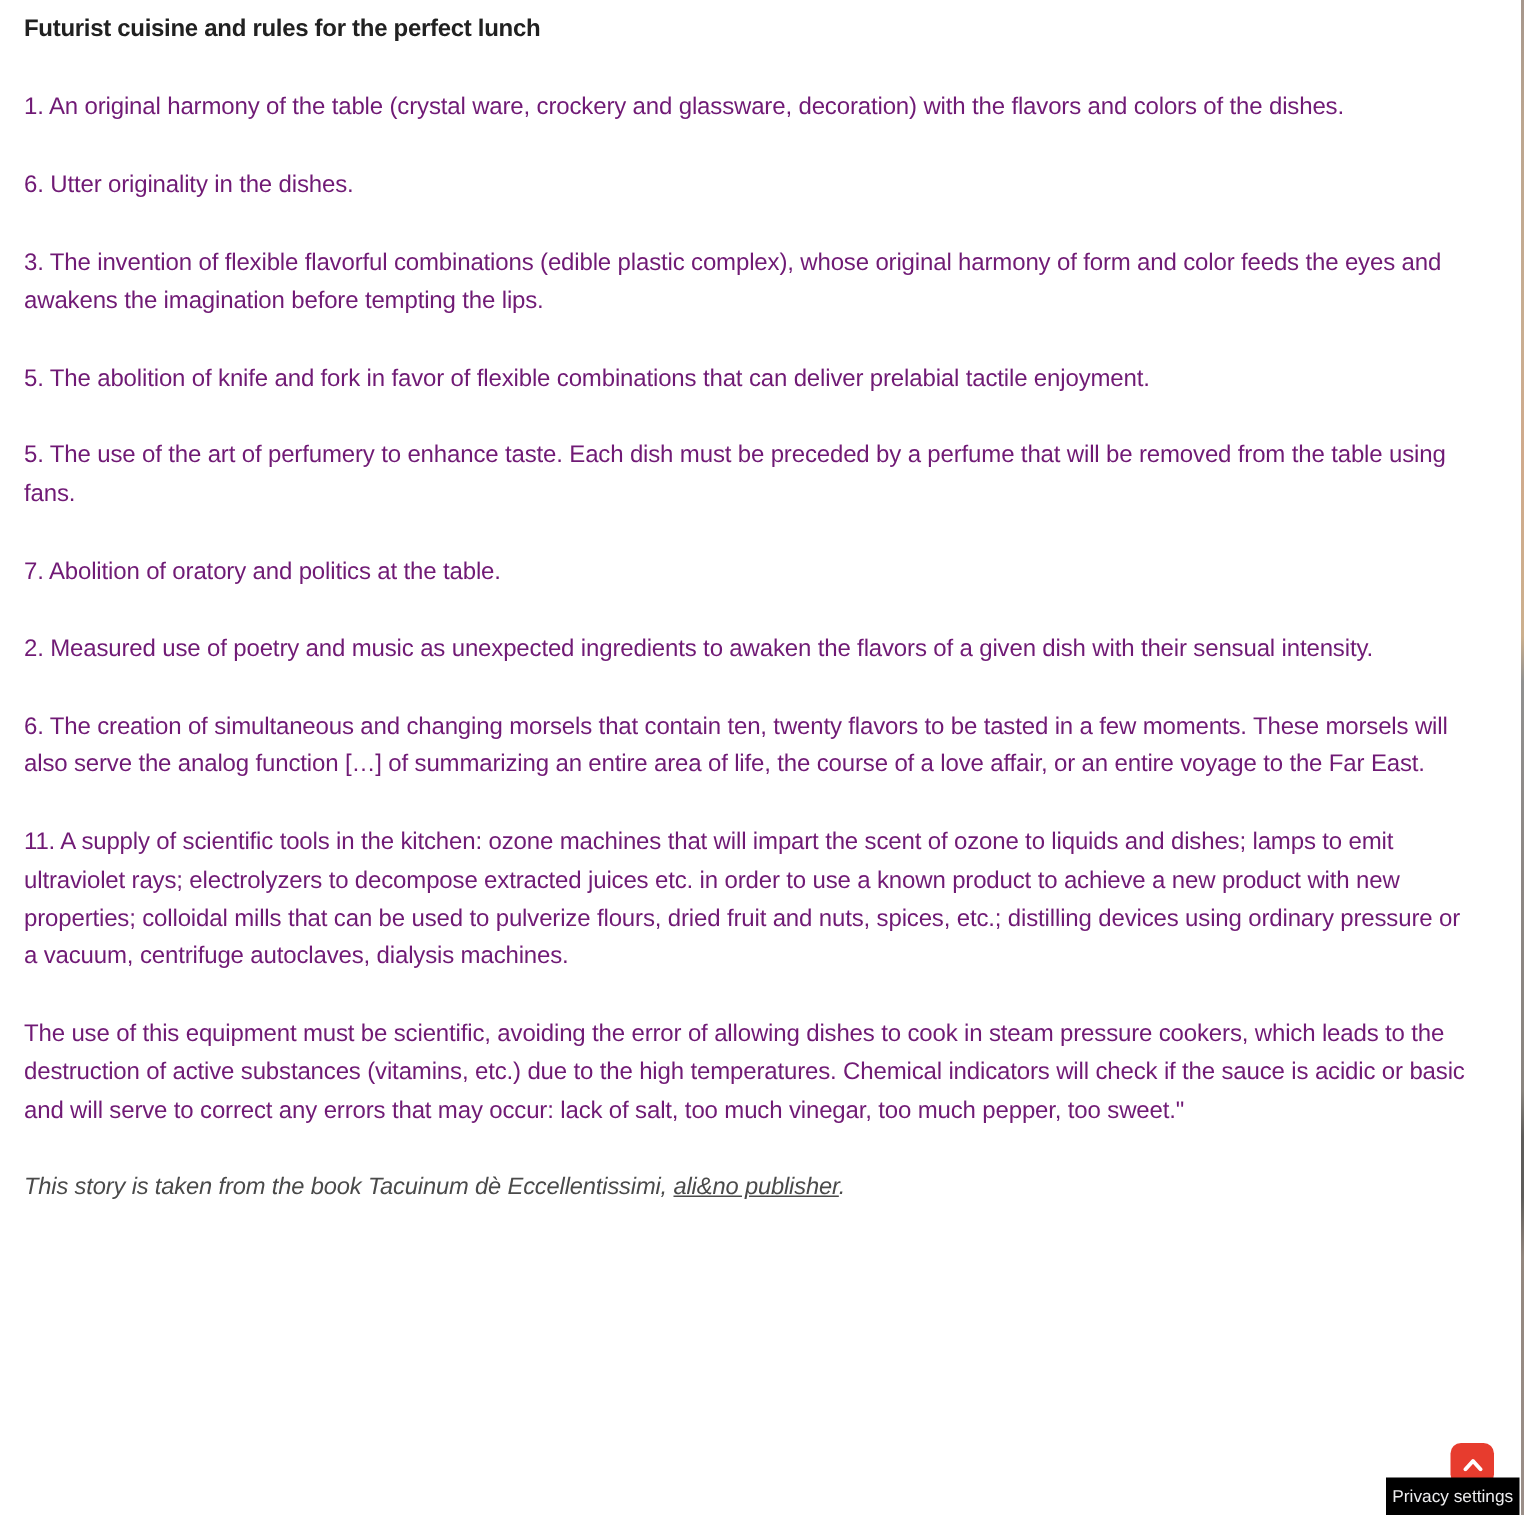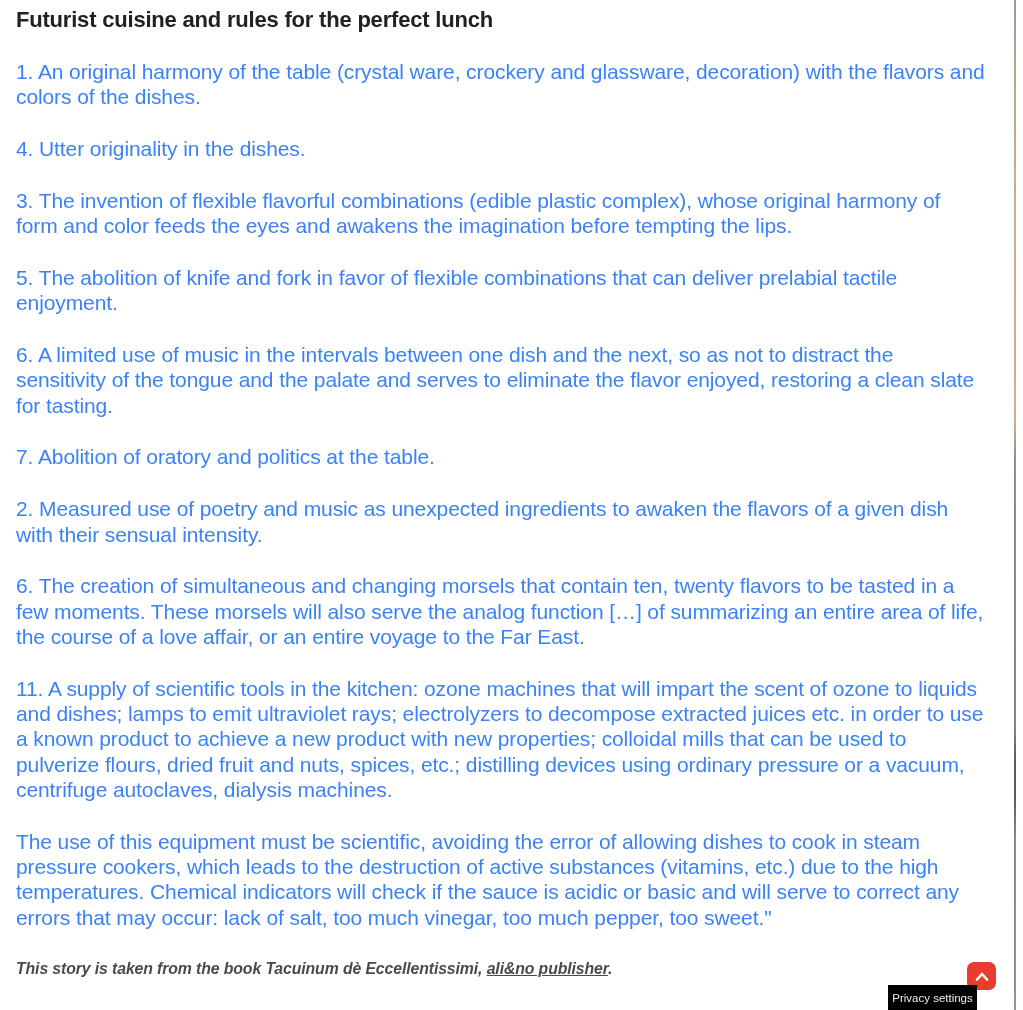--- a/index.html
+++ b/index.html
@@ -12,42 +12,41 @@
     background: #ffffff;
     font-family: "Liberation Sans", sans-serif;
   }
   .content {
     position: absolute;
     top: 0; left: 0;
     width: 1001px;
     padding: 7px 16px 0 16px;
   }
   .article-title {
-    font-size: 22px;
+    font-size: 16px;
     font-weight: bold;
     color: #212121;
     letter-spacing: -0.2px;
     line-height: 25px;
     margin: 0 0 27px 0;
   }
   .article-p {
-    font-size: 21px;
-    color: #3b82f6;
+    font-size: 16px;
+    color: #701a75;
     letter-spacing: -0.1px;
     line-height: 25.3px;
     margin: 0 0 26.5px 0;
   }
   .article-footer {
     font-size: 15.8px;
     font-style: italic;
     color: #4a4a4a;
     letter-spacing: -0.1px;
     line-height: 25.3px;
     margin: 0;
-    font-weight: bold;
   }
   .footer-link {
     color: #4a4a4a;
     text-decoration: underline;
     cursor: pointer;
   }
   .edge-line {
     position: absolute;
     top: 0;
     left: 1014px;
@@ -78,45 +77,45 @@
     border-radius: 7px;
     display: flex;
     align-items: center;
     justify-content: center;
     cursor: pointer;
     padding: 0;
     z-index: 1;
   }
   .privacy-box {
     position: absolute;
-    left: 888px;
+    left: 924px;
     top: 985px;
     width: 89px;
     height: 25px;
     background: #000000;
     color: #ececee;
     font-size: 11.5px;
     display: flex;
     align-items: center;
     justify-content: center;
     cursor: pointer;
     z-index: 2;
     white-space: nowrap;
   }
 </style>
 </head>
 <body>
 
 <div class="content">
   <h1 class="article-title">Futurist cuisine and rules for the perfect lunch</h1>
   <p class="article-p">1. An original harmony of the table (crystal ware, crockery and glassware, decoration) with the flavors and colors of the dishes.</p>
-  <p class="article-p">4. Utter originality in the dishes.</p>
+  <p class="article-p">6. Utter originality in the dishes.</p>
   <p class="article-p">3. The invention of flexible flavorful combinations (edible plastic complex), whose original harmony of form and color feeds the eyes and awakens the imagination before tempting the lips.</p>
   <p class="article-p">5. The abolition of knife and fork in favor of flexible combinations that can deliver prelabial tactile enjoyment.</p>
-  <p class="article-p">6. A limited use of music in the intervals between one dish and the next, so as not to distract the sensitivity of the tongue and the palate and serves to eliminate the flavor enjoyed, restoring a clean slate for tasting.</p>
+  <p class="article-p">5. The use of the art of perfumery to enhance taste. Each dish must be preceded by a perfume that will be removed from the table using fans.</p>
   <p class="article-p">7. Abolition of oratory and politics at the table.</p>
   <p class="article-p">2. Measured use of poetry and music as unexpected ingredients to awaken the flavors of a given dish with their sensual intensity.</p>
   <p class="article-p">6. The creation of simultaneous and changing morsels that contain ten, twenty flavors to be tasted in a few moments. These morsels will also serve the analog function […] of summarizing an entire area of life, the course of a love affair, or an entire voyage to the Far East.</p>
   <p class="article-p">11. A supply of scientific tools in the kitchen: ozone machines that will impart the scent of ozone to liquids and dishes; lamps to emit ultraviolet rays; electrolyzers to decompose extracted juices etc. in order to use a known product to achieve a new product with new properties; colloidal mills that can be used to pulverize flours, dried fruit and nuts, spices, etc.; distilling devices using ordinary pressure or a vacuum, centrifuge autoclaves, dialysis machines.</p>
   <p class="article-p">The use of this equipment must be scientific, avoiding the error of allowing dishes to cook in steam pressure cookers, which leads to the destruction of active substances (vitamins, etc.) due to the high temperatures. Chemical indicators will check if the sauce is acidic or basic and will serve to correct any errors that may occur: lack of salt, too much vinegar, too much pepper, too sweet."</p>
   <p class="article-footer"><span>This story is taken from the book Tacuinum dè Eccellentissimi, </span><span class="footer-link">ali&amp;no publisher</span><span>.</span></p>
 </div>
 
 <div class="edge-line"></div>
 

